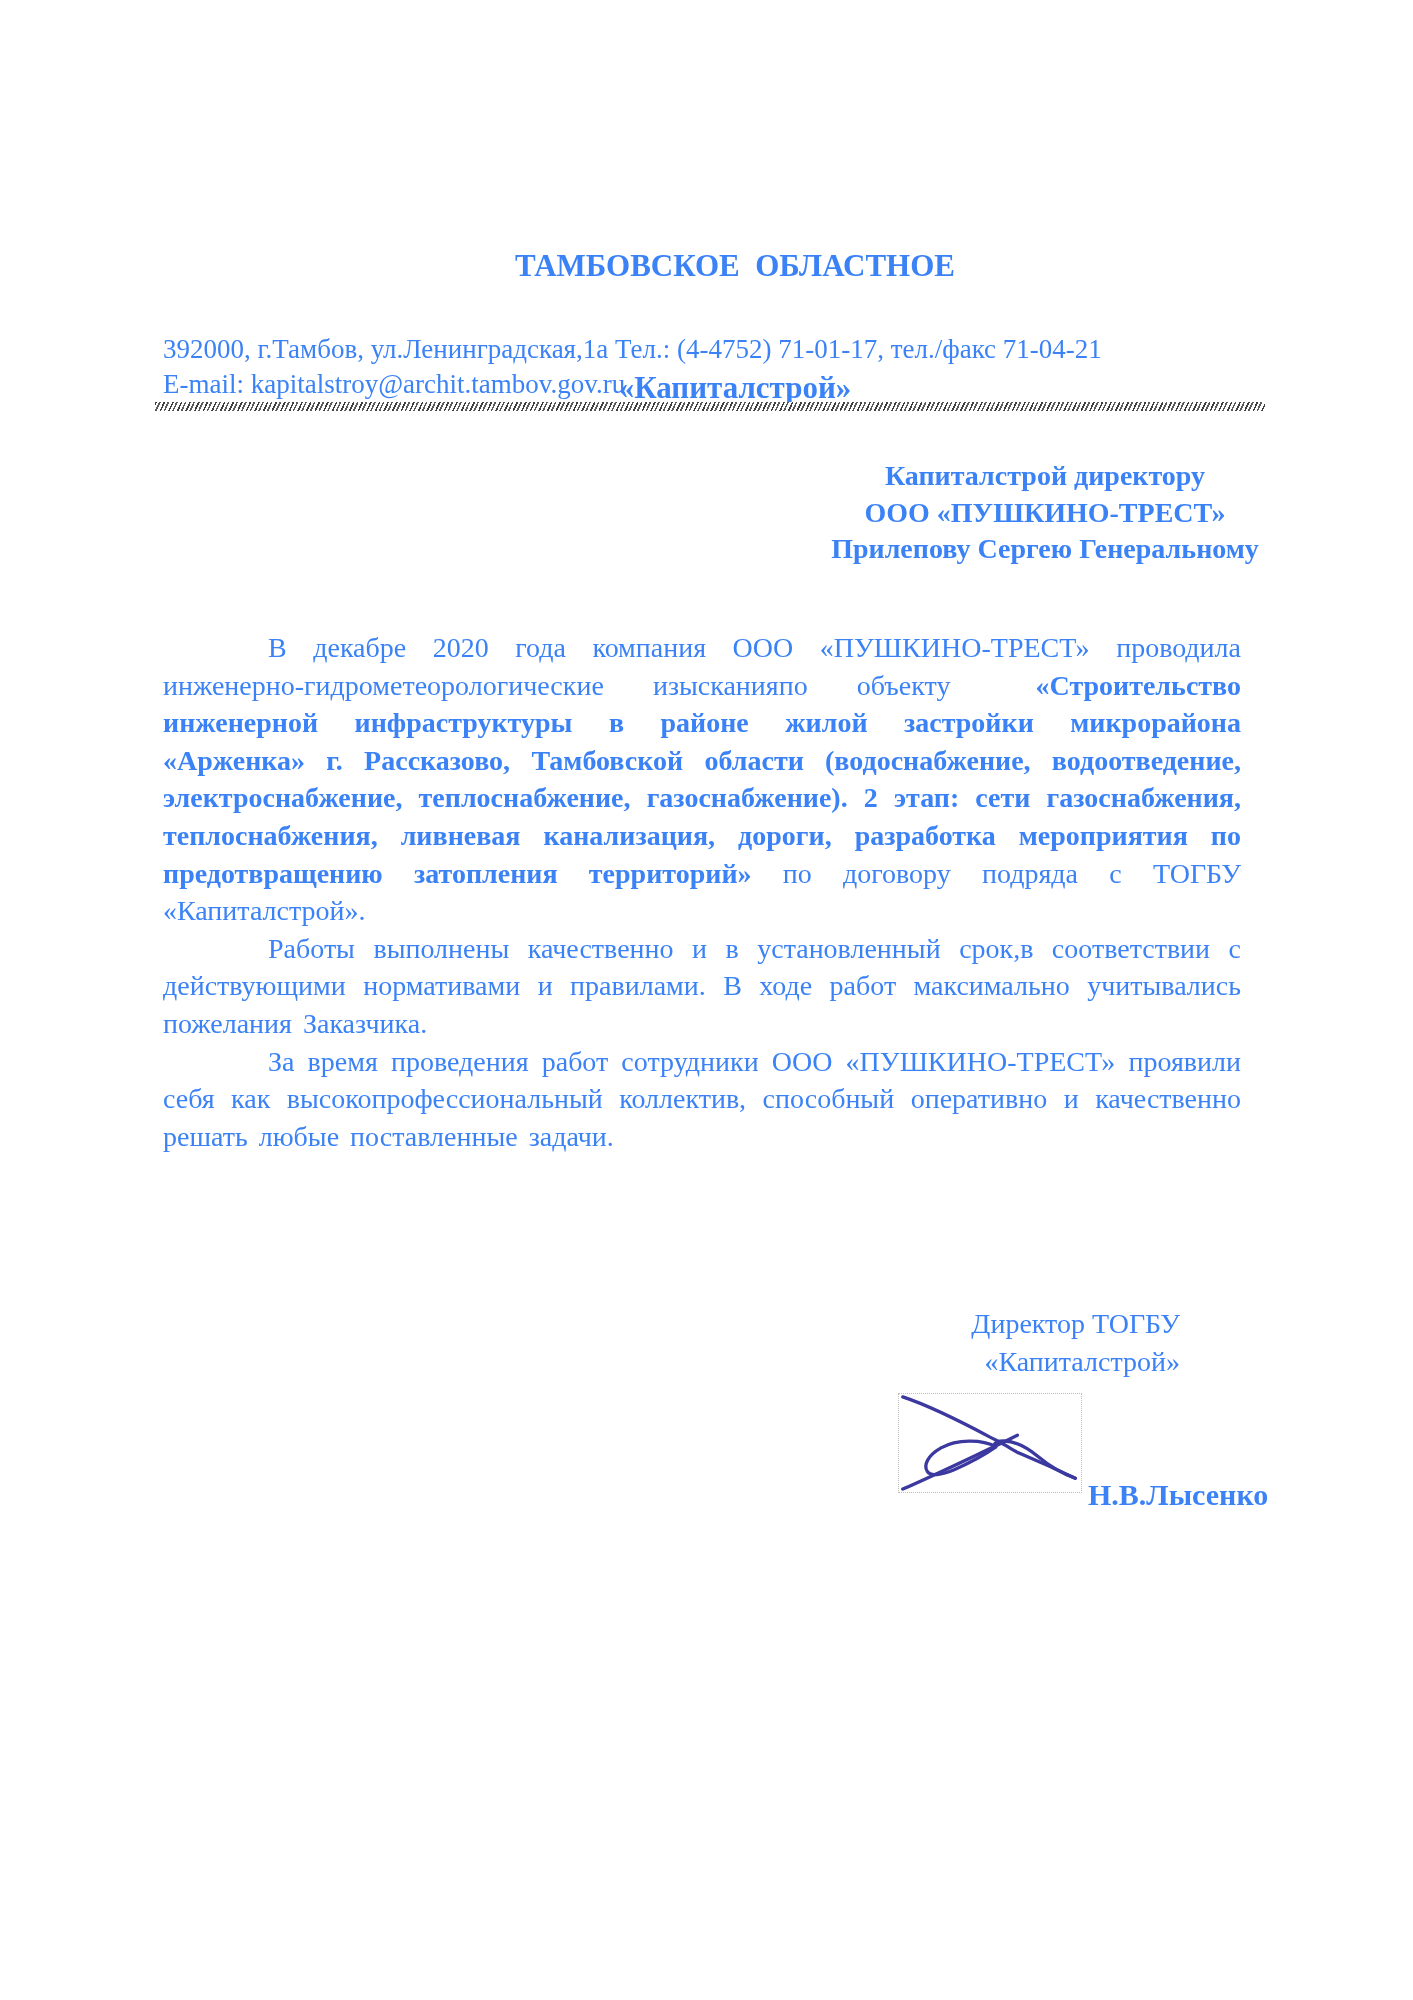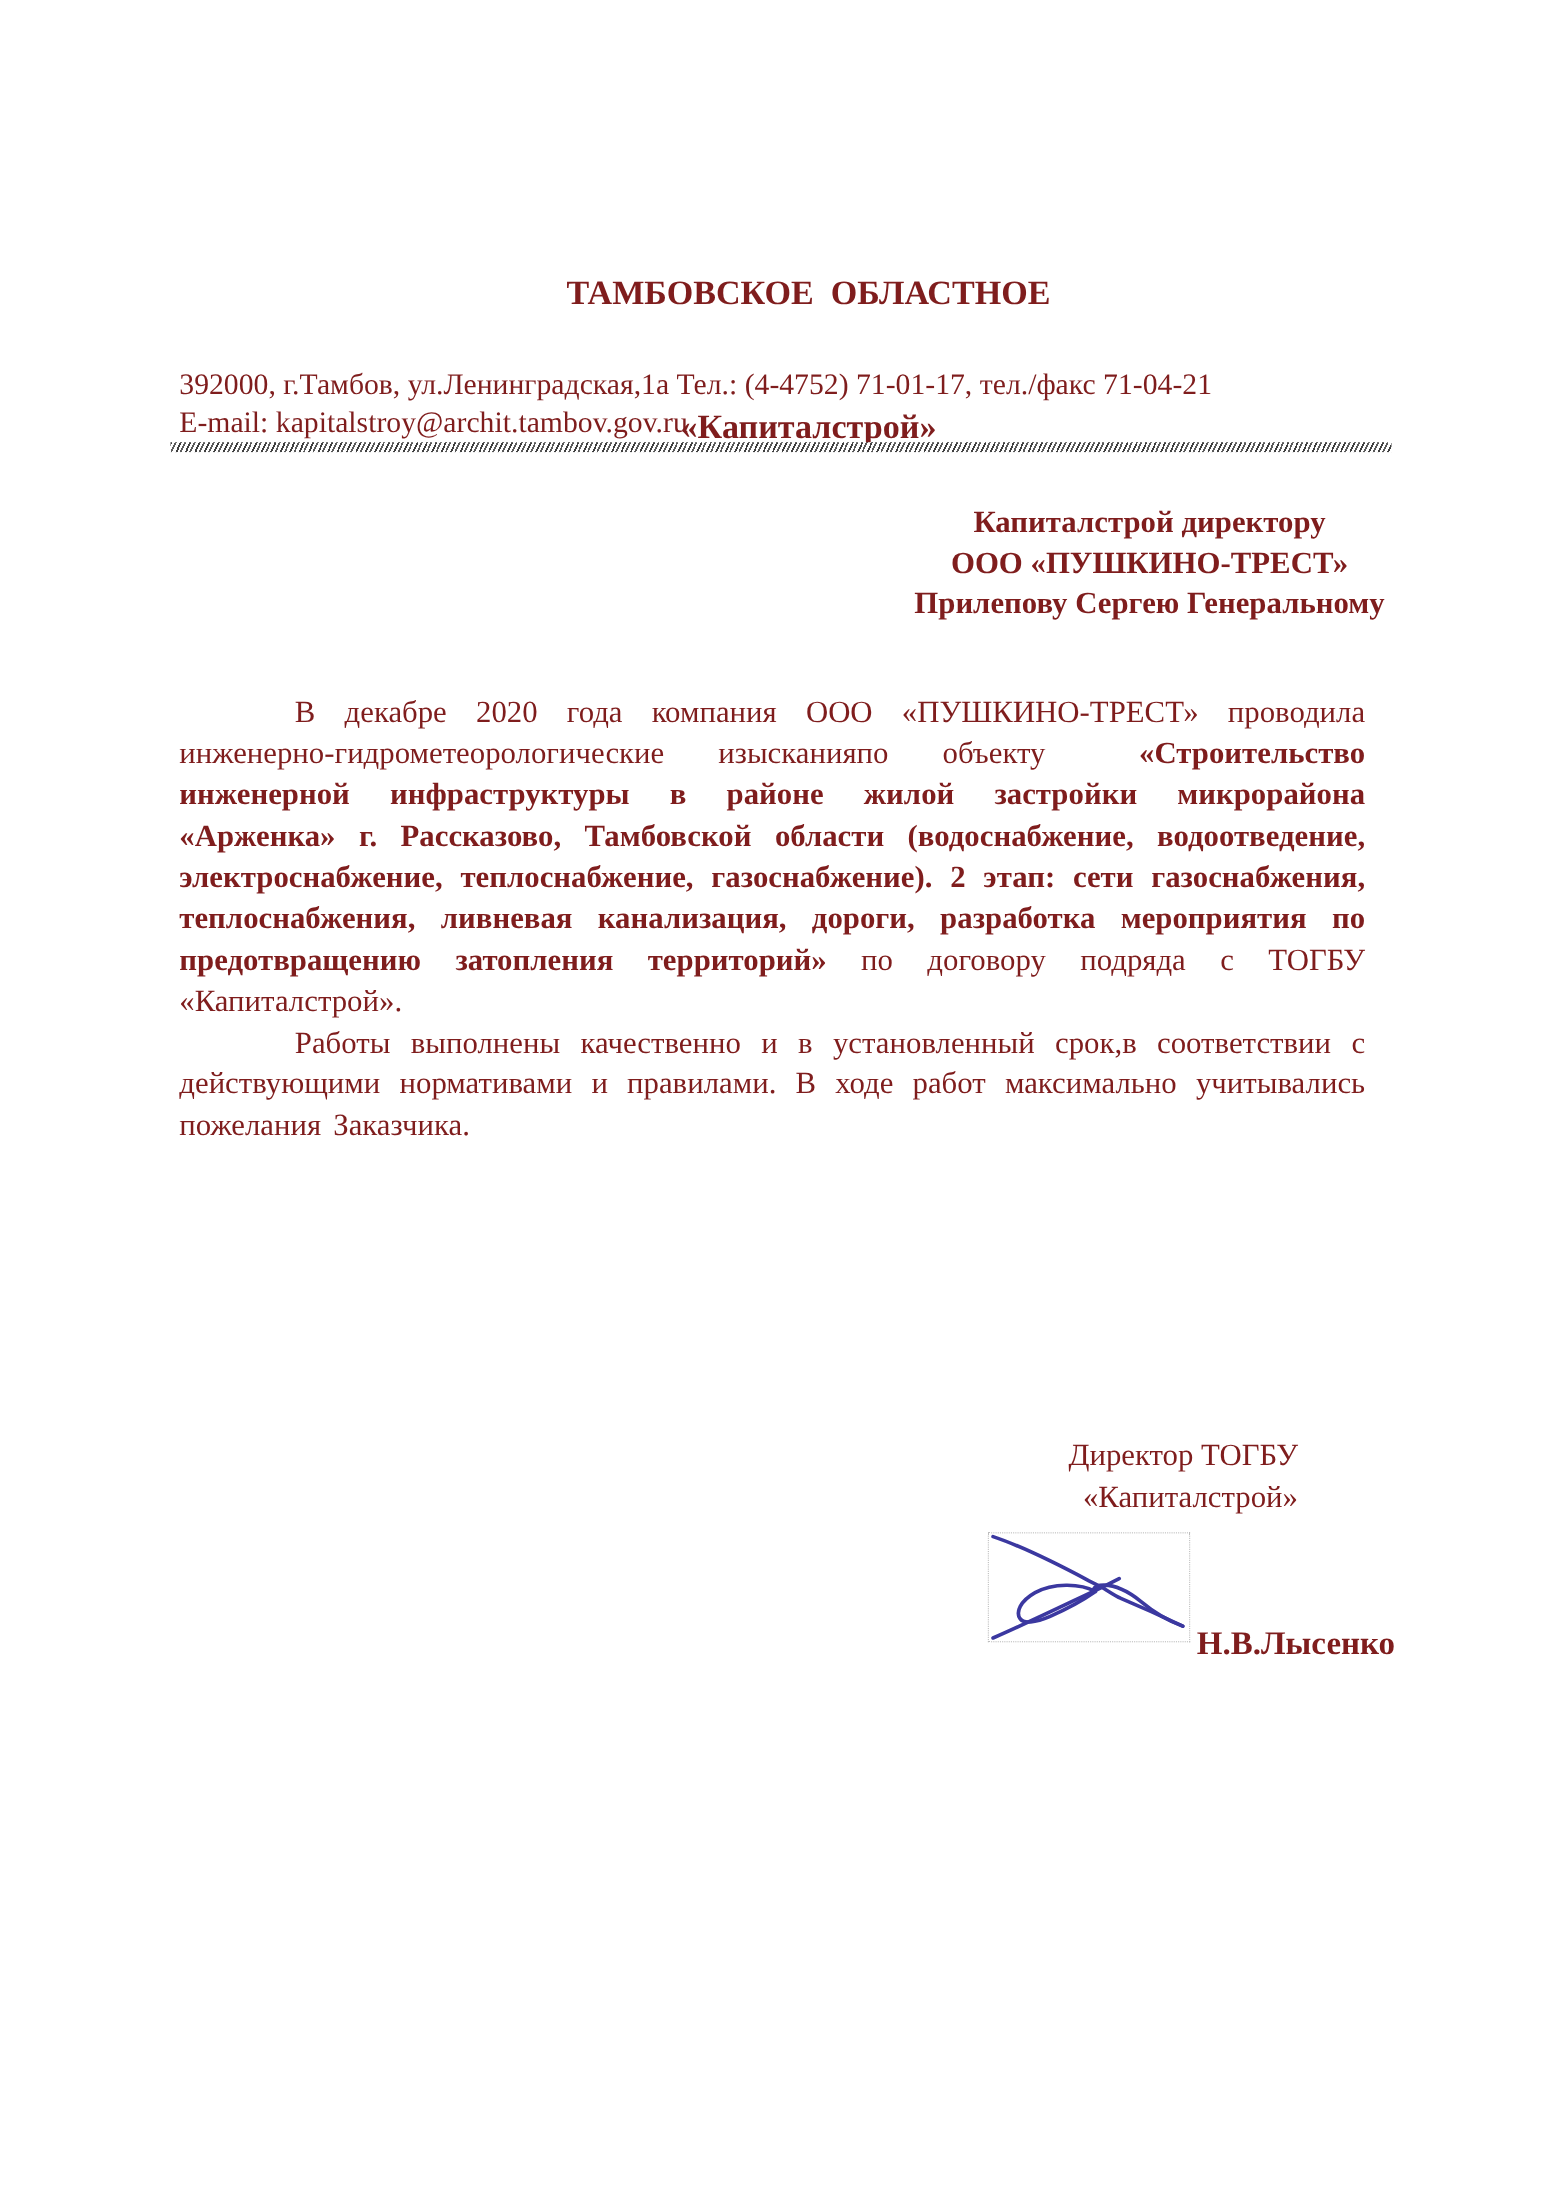--- a/index.html
+++ b/index.html
@@ -6,21 +6,21 @@
     margin: 0;
     padding: 0;
     background: #ffffff;
   }
   .page {
     position: relative;
     width: 1413px;
     height: 2000px;
     background: #ffffff;
     font-family: "Liberation Serif", "DejaVu Serif", serif;
-    color: #7f1d1d;
+    color: #3b82f6;
     overflow: hidden;
   }
   .org-block {
     position: absolute;
     left: 200px;
     top: 168px;
     width: 1070px;
     text-align: center;
     font-weight: bold;
     font-size: 31px;
@@ -132,20 +132,21 @@
 
   <div class="recipient">
     <div>Капиталстрой директору</div>
     <div>ООО «ПУШКИНО-ТРЕСТ»</div>
     <div>Прилепову Сергею Генеральному</div>
   </div>
 
   <div class="body-text">
     <p><span>В декабре 2020 года компания ООО «ПУШКИНО-ТРЕСТ» проводила инженерно-гидрометеорологические изысканияпо объекту </span><span class="b">«Строительство инженерной инфраструктуры в районе жилой застройки микрорайона «Арженка» г. Рассказово, Тамбовской области (водоснабжение, водоотведение, электроснабжение, теплоснабжение, газоснабжение). 2 этап: сети газоснабжения, теплоснабжения, ливневая канализация, дороги, разработка мероприятия по предотвращению затопления территорий»</span><span> по договору подряда с ТОГБУ «Капиталстрой».</span></p>
     <p><span>Работы выполнены качественно и в установленный срок,в соответствии с действующими нормативами и правилами. В ходе работ максимально учитывались пожелания Заказчика.</span></p>
+    <p><span>За время проведения работ сотрудники ООО «ПУШКИНО-ТРЕСТ» проявили себя как высокопрофессиональный коллектив, способный оперативно и качественно решать любые поставленные задачи.</span></p>
   </div>
 
   <div class="sign-title">
     <div>Директор ТОГБУ</div>
     <div>«Капиталстрой»</div>
   </div>
 
   <div class="sig-box">
     <svg viewBox="0 0 184 100">
       <g fill="none" stroke-width="3.4" stroke-linecap="round" stroke-linejoin="round">

